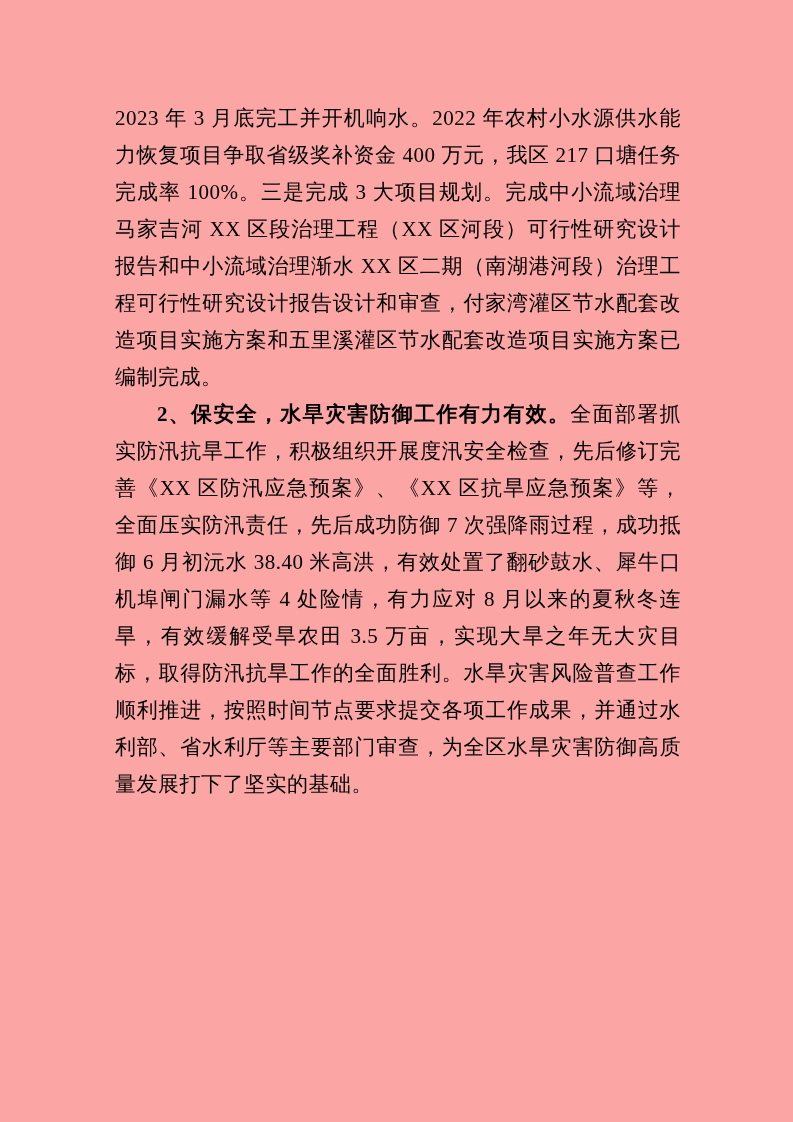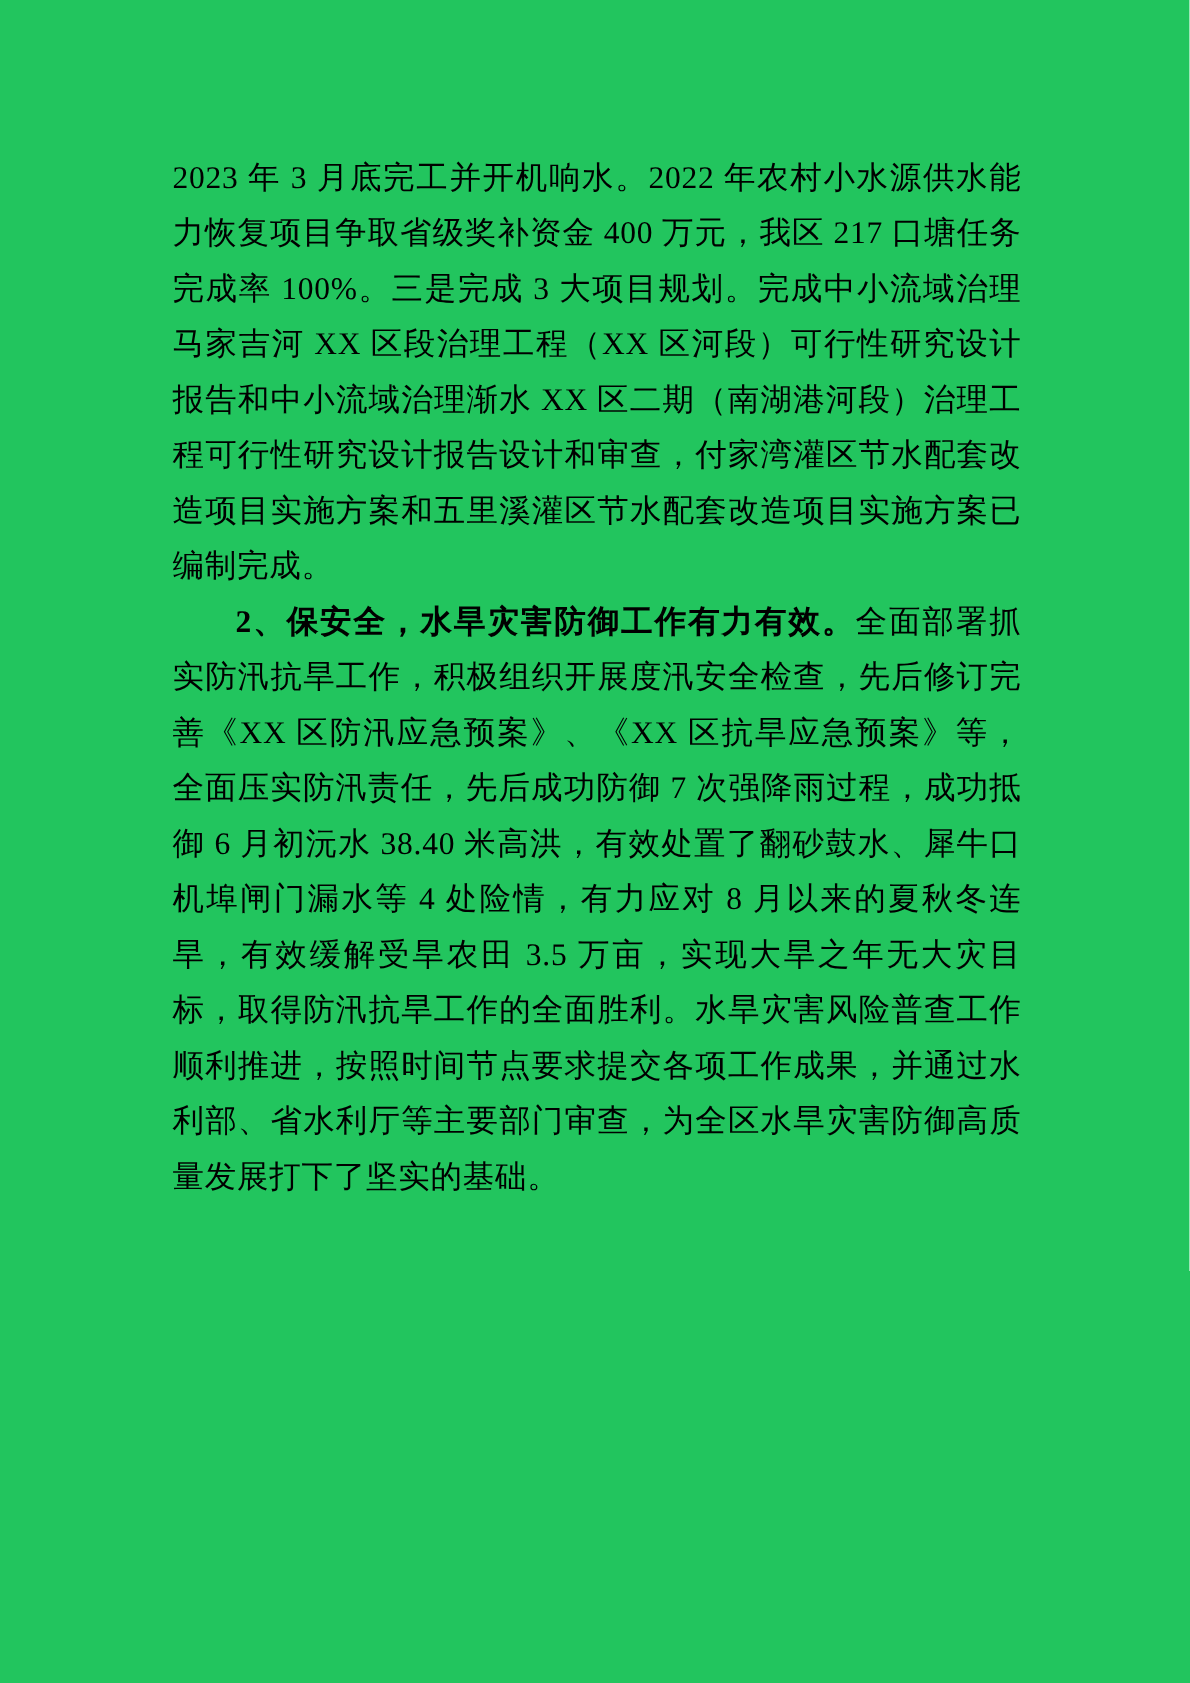--- a/index.html
+++ b/index.html
@@ -4,21 +4,21 @@
 <style>
   html, body {
     margin: 0;
     padding: 0;
     background: #ffffff;
   }
   .page {
     position: relative;
     width: 793px;
     height: 1122px;
-    background: #22c55e;
+    background: #fca5a5;
     overflow: hidden;
     font-family: "Liberation Serif", serif;
   }
   .text-block {
     position: absolute;
     left: 115px;
     top: 100px;
     width: 566px;
     font-size: 21px;
     line-height: 37px;

